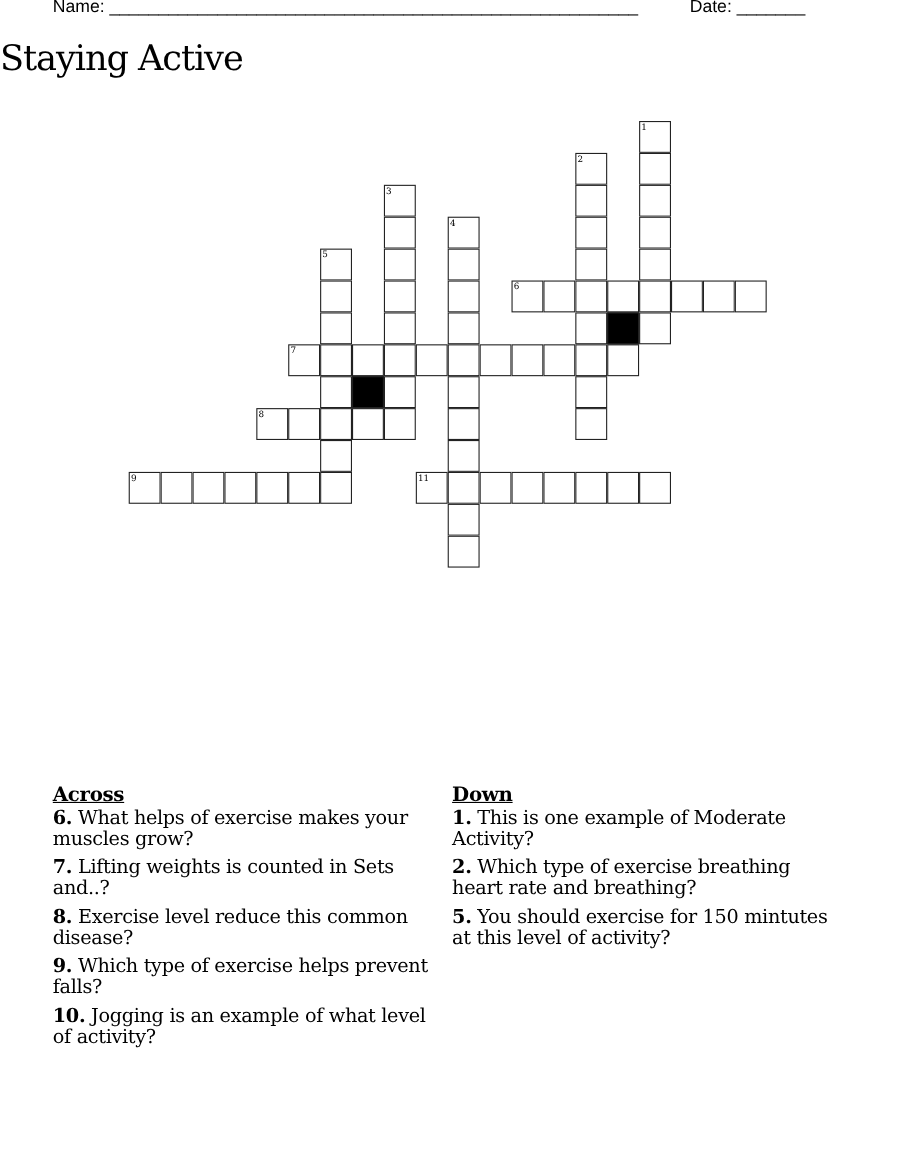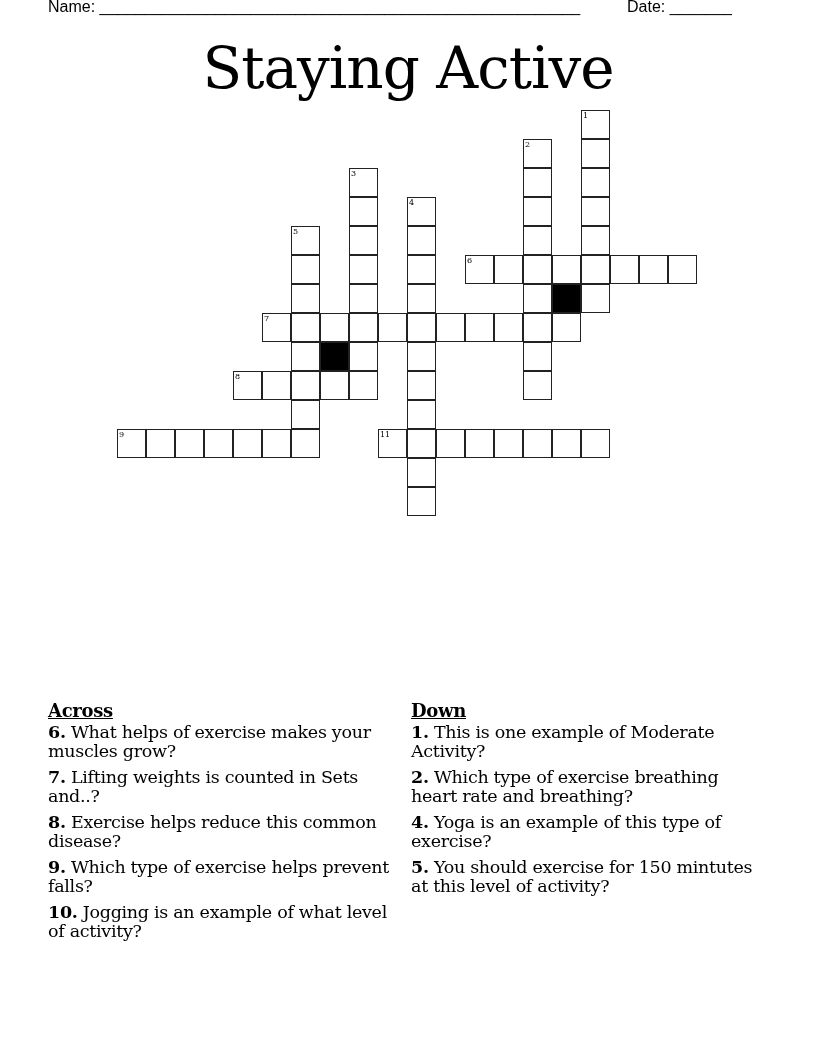--- a/index.html
+++ b/index.html
@@ -1,32 +1,32 @@
 <!DOCTYPE html>
 <html><head>
 <meta charset="utf-8">
 <style>
   html, body { margin: 0; padding: 0; background: #ffffff; }
   body { width: 816px; height: 1056px; position: relative; overflow: hidden; color: #000; }
   .hdr { position: absolute; top: -2px; font-family: "Liberation Sans", sans-serif; font-size: 16px; white-space: nowrap; }
   .hdr-name { left: 48px; }
   .hdr-date { left: 627px; }
-  .title { position: absolute; top: 34px; left: 0; width: 816px; text-align: center;
-           font-family: "DejaVu Serif", "Liberation Serif", serif; font-size: 58px; letter-spacing: -1px; }
+  .title { position: absolute; top: 34px; left: 0; width: 816px; text-align: left;
+           font-family: "DejaVu Serif", "Liberation Serif", serif; font-size: 32px; letter-spacing: -1px; }
   .grid { position: absolute; left: 0; top: 0; width: 816px; height: 600px; }
   .cell { position: absolute; width: 29px; height: 29px; box-sizing: border-box;
           border: 1.5px solid #222; background: #fff; }
   .cell.black { background: #000; }
   .cell .num { position: absolute; left: 1px; top: 1px; font-family: "DejaVu Serif", "Liberation Serif", serif;
                font-size: 8px; line-height: 8px; }
   .clues { position: absolute; top: 701px; font-family: "DejaVu Serif", "Liberation Serif", serif;
            font-size: 17.5px; line-height: 19.5px; letter-spacing: -0.3px; }
   .clues.across { left: 48px; width: 350px; }
   .clues.down { left: 411px; width: 350px; }
-  .clues h3 { margin: 0 0 2px 0; font-size: 18px; font-weight: bold; text-decoration: underline; }
+  .clues h3 { margin: 12px 0 2px 0; font-size: 18px; font-weight: bold; text-decoration: underline; }
   .clue { margin: 0 0 6px 0; }
   .clue b { font-weight: bold; }
 </style>
 </head>
 <body>
 
 <div class="hdr hdr-name">Name: ______________________________________________________</div>
 <div class="hdr hdr-date">Date: _______</div>
 
 <div class="title">Staying Active</div>
@@ -125,24 +125,23 @@
     <div class="cell" style="left: 552px; top: 429px;"></div>
     <div class="cell" style="left: 581px; top: 429px;"></div>
     <div class="cell black" style="left: 552px; top: 284px;"></div>
     <div class="cell black" style="left: 320px; top: 342px;"></div>
   </div>
 
 <div class="clues across">
   <h3>Across</h3>
   <div class="clue"><b>6.</b><span> What helps of exercise makes your muscles grow?</span></div>
   <div class="clue"><b>7.</b><span> Lifting weights is counted in Sets and..?</span></div>
-  <div class="clue"><b>8.</b><span> Exercise helps reduce this common disease?</span></div>
+  <div class="clue"><b>8.</b><span> Exercise level reduce this common disease?</span></div>
   <div class="clue"><b>9.</b><span> Which type of exercise helps prevent falls?</span></div>
   <div class="clue"><b>10.</b><span> Jogging is an example of what level of activity?</span></div>
 </div>
 
 <div class="clues down">
   <h3>Down</h3>
   <div class="clue"><b>1.</b><span> This is one example of Moderate Activity?</span></div>
   <div class="clue"><b>2.</b><span> Which type of exercise breathing heart rate and breathing?</span></div>
-  <div class="clue"><b>4.</b><span> Yoga is an example of this type of exercise?</span></div>
   <div class="clue"><b>5.</b><span> You should exercise for 150 mintutes at this level of activity?</span></div>
 </div>
 
 </body></html>

